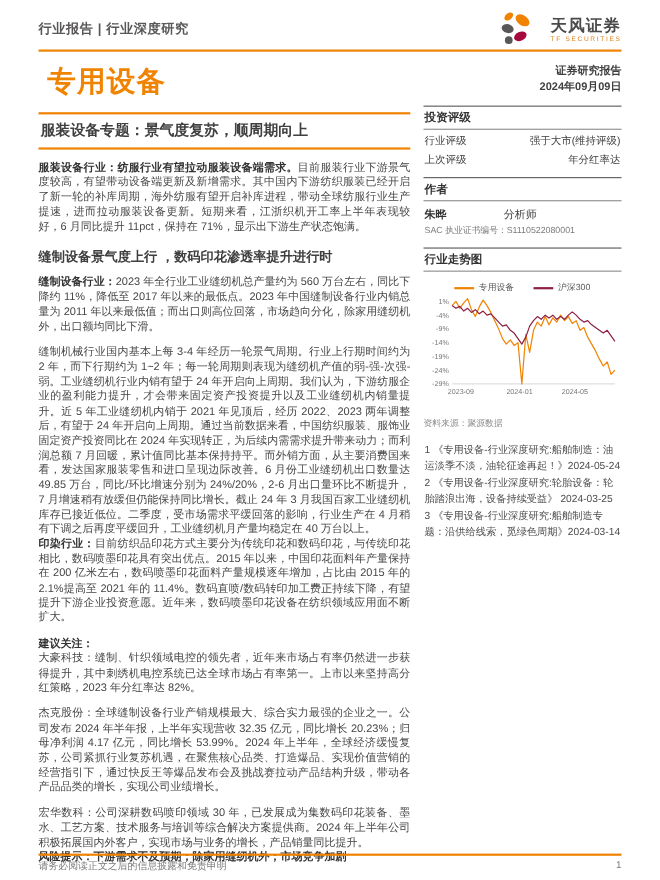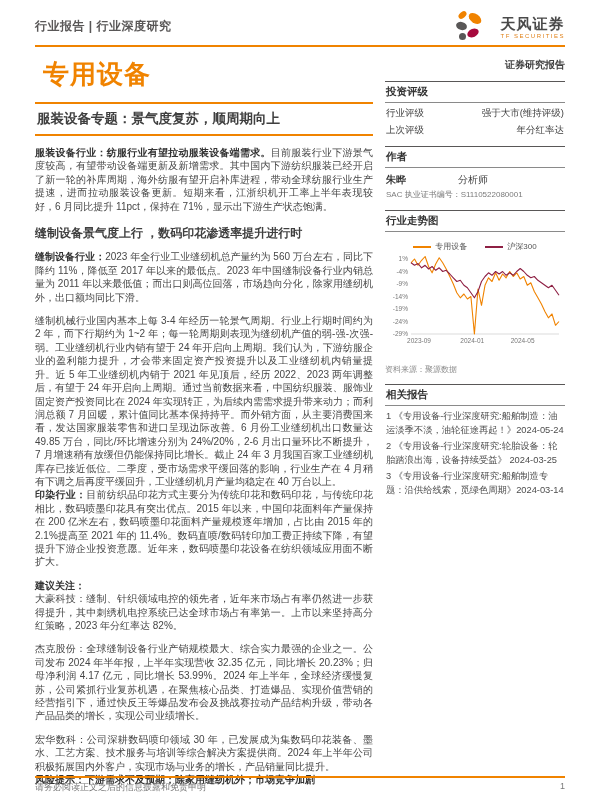--- a/index.html
+++ b/index.html
@@ -114,20 +114,21 @@
         <p><span>杰克股份：全球缝制设备行业产销规模最大、综合实力最强的企业之一。公司发布 2024 年半年报，上半年实现营收 32.35 亿元，同比增长 20.23%；归母净利润 4.17 亿元，同比增长 53.99%。2024 年上半年，全球经济缓慢复苏，公司紧抓行业复苏机遇，在聚焦核心品类、打造爆品、实现价值营销的经营指引下，通过快反王等爆品发布会及挑战赛拉动产品结构升级，带动各产品品类的增长，实现公司业绩增长。</span></p>
 
         <p class="tight"><span>宏华数科：公司深耕数码喷印领域 30 年，已发展成为集数码印花装备、墨水、工艺方案、技术服务与培训等综合解决方案提供商。2024 年上半年公司积极拓展国内外客户，实现市场与业务的增长，产品销量同比提升。</span></p>
         <p><b>风险提示：下游需求不及预期；除家用缝纫机外；市场竞争加剧</b></p>
       </div>
     </div>
 
     <div class="side-col">
       <div class="masthead">
         <div class="report-label">证券研究报告</div>
+        <div class="report-date">2024年09月09日</div>
       </div>
 
       <div class="side-section">
         <div class="side-header">投资评级</div>
         <div class="rating-row">
           <span class="lbl">行业评级</span>
           <span class="val">强于大市(维持评级)</span>
         </div>
         <div class="rating-row">
           <span class="lbl">上次评级</span>
@@ -174,21 +175,20 @@
               <text x="137.6" y="89" class="tick xtick">2024-05</text>
               <line x1="26" x2="174" y1="80" y2="80" stroke="#cccccc" stroke-width="0.7"></line>
               <polyline points="26.0,8.8 29.5,5.0 33.0,11.3 36.6,6.3 40.1,2.5 43.6,12.5 47.1,18.8 50.7,10.0 54.2,3.8 57.7,8.8 61.2,15.0 64.8,22.5 68.3,30.0 71.8,38.8 75.3,43.8 78.9,40.0 82.4,45.0 85.9,42.5 89.4,80.0 93.0,35.0 96.5,51.3 100.0,31.3 103.5,23.8 107.0,27.5 110.6,18.8 114.1,26.3 117.6,20.0 121.1,23.8 124.7,17.5 128.2,22.5 131.7,18.8 135.2,25.0 138.8,22.5 142.3,31.3 145.8,28.8 149.3,37.5 152.9,43.8 156.4,50.0 159.9,57.5 163.4,63.8 167.0,60.0 170.5,71.3 174.0,67.5" fill="none" stroke="#F08300" stroke-width="1.1" stroke-linejoin="round"></polyline>
               <polyline points="26.0,8.8 29.5,11.3 33.0,9.5 36.6,13.8 40.1,11.3 43.6,15.0 47.1,12.5 50.7,16.3 54.2,13.8 57.7,17.5 61.2,16.3 64.8,20.0 68.3,23.8 71.8,27.5 75.3,26.3 78.9,31.3 82.4,33.8 85.9,38.8 89.4,43.8 93.0,37.5 96.5,27.5 100.0,22.5 103.5,18.8 107.0,21.3 110.6,17.5 114.1,20.0 117.6,17.5 121.1,21.3 124.7,18.8 128.2,21.3 131.7,17.5 135.2,14.5 138.8,17.5 142.3,21.3 145.8,23.8 149.3,22.5 152.9,26.3 156.4,28.8 159.9,31.3 163.4,33.8 167.0,31.3 170.5,36.3 174.0,41.3" fill="none" stroke="#8E2044" stroke-width="1.1" stroke-linejoin="round"></polyline>
             </svg>
           <div class="chart-source">资料来源：聚源数据</div>
         </div>
       </div>
 
       <div class="side-section">
-        <div class="side-header">相关报告</div>
         <div class="reports-list">
           <div class="report-item">1 《专用设备-行业深度研究:船舶制造：油运淡季不淡，油轮征途再起！》2024-05-24</div>
           <div class="report-item">2 《专用设备-行业深度研究:轮胎设备：轮胎踏浪出海，设备持续受益》 2024-03-25</div>
           <div class="report-item">3 《专用设备-行业深度研究:船舶制造专题：沿供给线索，觅绿色周期》2024-03-14</div>
         </div>
       </div>
     </div>
   </div>
 
   <div class="footer">

